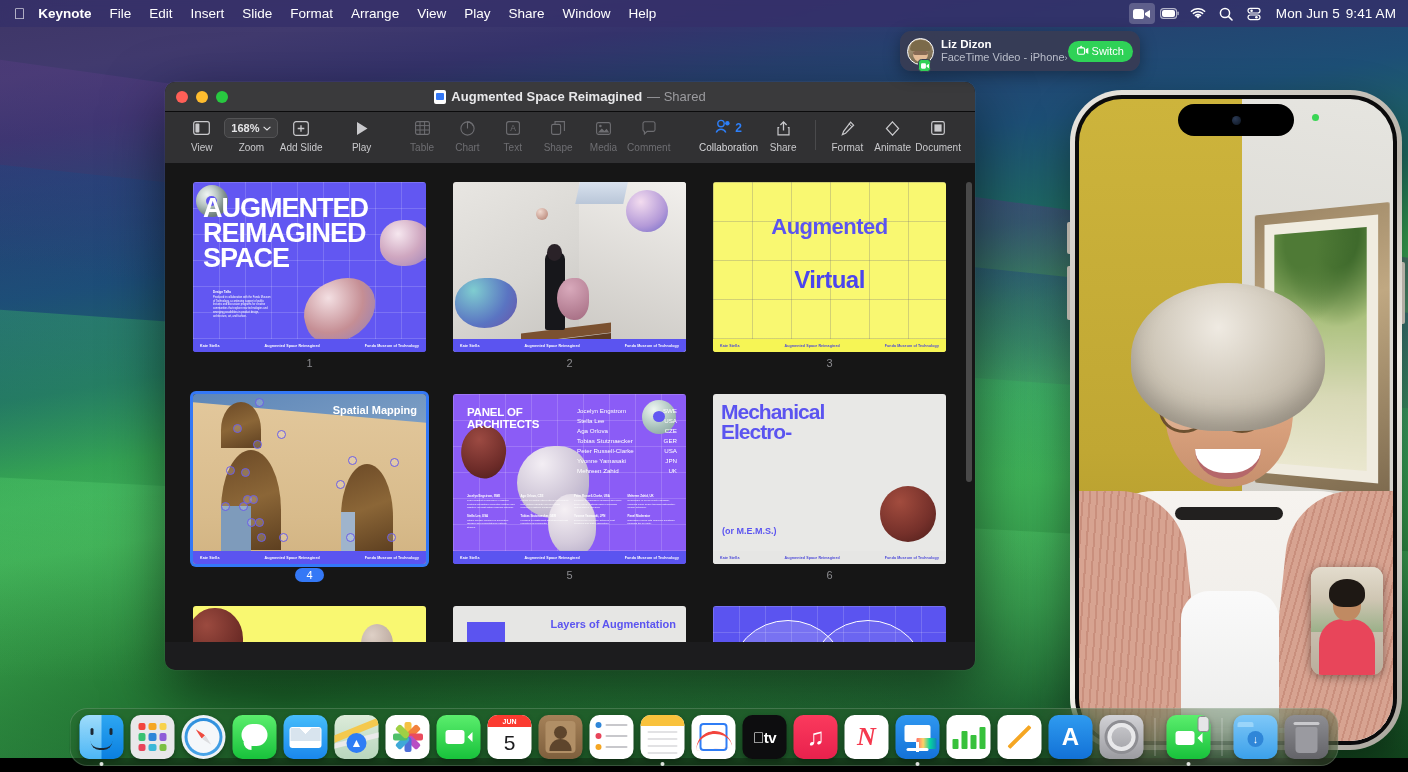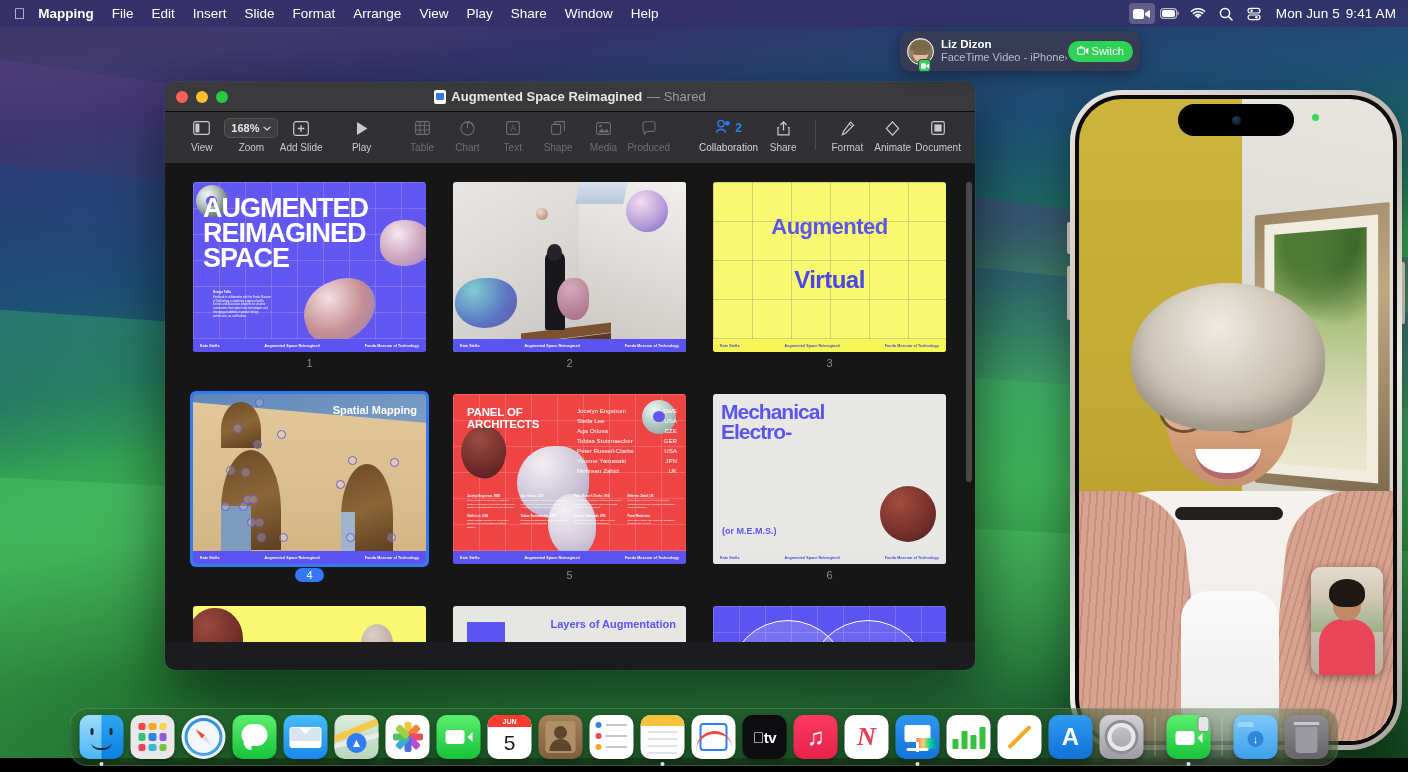--- a/index.html
+++ b/index.html
@@ -232,21 +232,21 @@
   .s4 .a1 { left:28px; top:8px; width:40px; height:46px; }
   .s4 .a2 { left:28px; top:56px; width:60px; height:100px; }
   .s4 .a3 { left:148px; top:70px; width:52px; height:88px; }
   .s4 .sky1 { position:absolute; left:28px; top:112px; width:30px; height:45px; background:#7e9bbb; }
   .s4 .sky2 { position:absolute; left:148px; top:118px; width:14px; height:40px; background:#9fb4cc; }
   .s4 .pt { position:absolute; width:9px; height:9px; border-radius:50%;
     border:1.4px solid #6a5de8; background:rgba(255,255,255,0.18); }
   .s4 .stitle { position:absolute; right:9px; top:10px; color:#fff; font-weight:bold; font-size:11px; }
 
   
-  .s5 { background:#ef4444; }
+  .s5 { background:#8b5cf6; }
   .s5 .ptitle { position:absolute; left:14px; top:12px; color:#fff; font-weight:bold;
     font-size:11.5px; line-height:1.05; letter-spacing:-0.2px; }
   .s5 .names { position:absolute; left:124px; top:12px; width:100px; color:#fff; font-size:6.2px; line-height:1.62; }
   .s5 .names .row { display:flex; justify-content:space-between; }
   .s5 .blurbs { position:absolute; left:14px; top:100px; right:10px;
     display:grid; grid-template-columns:repeat(4,1fr); gap:5px; color:#fff; font-size:2.5px; line-height:1.4; }
   .s5 .blurbs b { font-size:2.9px; display:block; margin-bottom:1px; }
   .s5 .blurbs .bk { margin-top:4px; }
   .s5 .o1 { left:8px; top:32px; width:45px; height:52px; border-radius:48% 52% 45% 55%;
     background:radial-gradient(circle at 35% 28%,#9c4a42,#6c2b28 65%,#4a1d1c); transform:rotate(12deg); }
@@ -536,21 +536,21 @@
 
 <div id="desktop">
   <div class="band band1"></div>
   <div class="band band2"></div>
   <div class="band band3"></div>
   <div class="band band4"></div>
 </div>
 
 <div id="menubar">
   <div class="apple"></div>
-  <div class="mi app">Mapping</div>
+  <div class="mi app">Keynote</div>
   <div class="mi">File</div>
   <div class="mi">Edit</div>
   <div class="mi">Insert</div>
   <div class="mi">Slide</div>
   <div class="mi">Format</div>
   <div class="mi">Arrange</div>
   <div class="mi">View</div>
   <div class="mi">Play</div>
   <div class="mi">Share</div>
   <div class="mi">Window</div>
@@ -741,21 +741,21 @@
       </div>
       <div class="lb">Media</div>
     </div>
 
     <div class="tb dim">
       <div class="gl">
         <svg width="14" height="14" viewBox="0 0 14 14">
             <path d="M1 2.4a1.6 1.6 0 0 1 1.6-1.6h8.8A1.6 1.6 0 0 1 13 2.4v6.4a1.6 1.6 0 0 1-1.6 1.6H5.2L2.4 13V10.4a1.6 1.6 0 0 1-1.4-1.6z" fill="none" stroke="currentColor" stroke-width="1.1"></path>
           </svg>
       </div>
-      <div class="lb">Produced</div>
+      <div class="lb">Comment</div>
     </div>
 
     <div class="tbgap big"></div>
 
     <div class="tb collab">
       <div class="gl">
         <span>
           <svg width="17" height="15" viewBox="0 0 17 15">
               <circle cx="6" cy="4.6" r="3.2" fill="none" stroke="#2d7ff9" stroke-width="1.4"></circle>
               <path d="M1.2 13.4a5.2 5.2 0 0 1 9.6 0" fill="none" stroke="#2d7ff9" stroke-width="1.4"></path>

